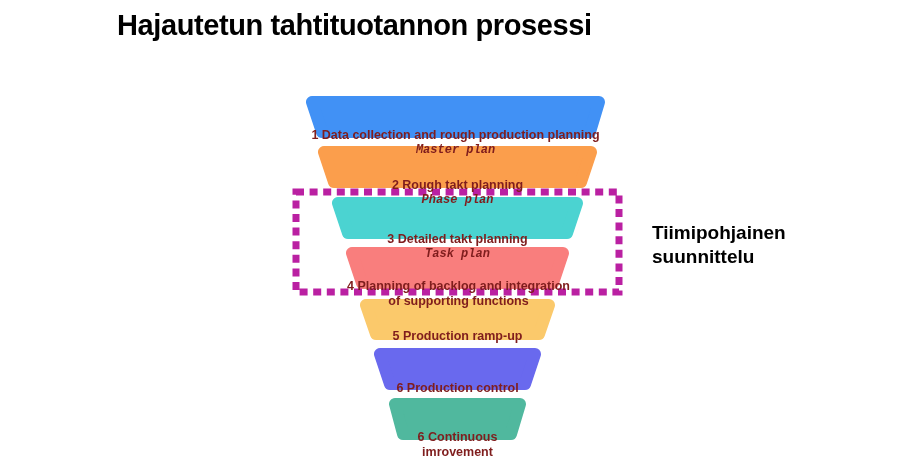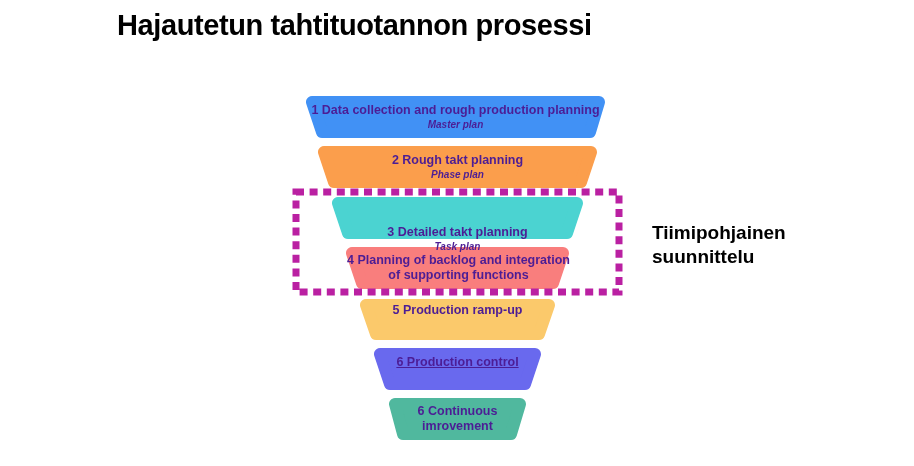--- a/index.html
+++ b/index.html
@@ -29,32 +29,33 @@
     top: 0;
   }
   .labels { position: absolute; left: 0; top: 0; }
   .step-label {
     position: absolute;
     display: flex;
     flex-direction: column;
     align-items: center;
     justify-content: center;
     text-align: center;
-    color: #4c1d95;
+    color: #7f1d1d;
     line-height: 1.22;
+    margin-top: 26px;
   }
   .step-title { font-size: 12.5px; font-weight: bold; }
-  .step-sub { font-size: 10px; font-weight: bold; font-style: italic; }
+  .step-sub { font-size: 12px; font-weight: bold; font-style: italic; font-family: Liberation Mono, monospace; }
   .step-sub:empty { display: none; }
   .s1 { left: 306px; top: 96px;  width: 299px; height: 42px; }
   .s2 { left: 318px; top: 146px; width: 279px; height: 42px; }
-  .s3 { left: 332px; top: 210px; width: 251px; height: 58px; }
+  .s3 { left: 332px; top: 192px; width: 251px; height: 58px; }
   .s4 { left: 346px; top: 247px; width: 225px; height: 42px; }
   .s5 { left: 360px; top: 299px; width: 195px; height: 24px; }
-  .s6 { left: 374px; top: 348px; width: 167px; height: 30px; text-decoration: underline; }
+  .s6 { left: 374px; top: 348px; width: 167px; height: 30px; }
   .s7 { left: 389px; top: 398px; width: 137px; height: 42px; }
   .annotation {
     position: absolute;
     left: 652px;
     top: 221px;
     width: 135px;
     font-size: 19px;
     font-weight: bold;
     color: #000000;
     line-height: 1.24;

